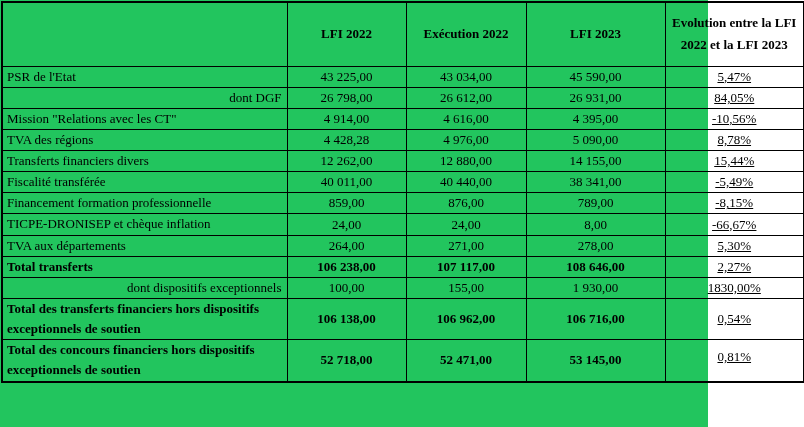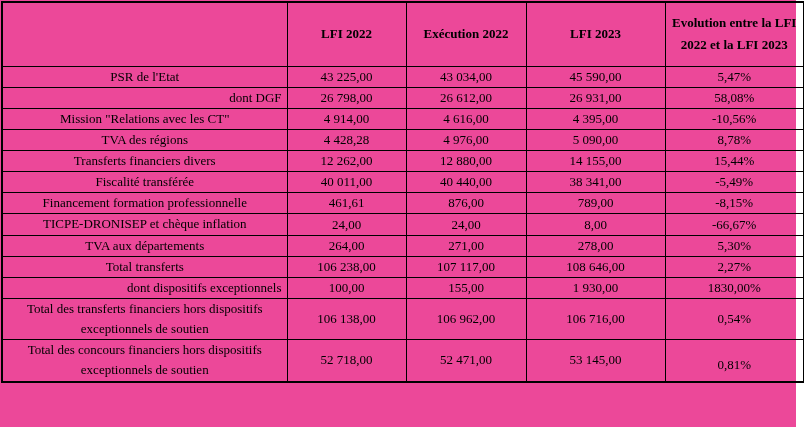--- a/index.html
+++ b/index.html
@@ -1,20 +1,20 @@
 <!DOCTYPE html>
 <html><head>
 <meta charset="utf-8">
 <style>
   html, body { margin: 0; padding: 0; background: #ffffff; }
   .sheet {
-    width: 796px;
+    width: 708px;
     height: 427px;
     box-sizing: border-box;
-    background: #ec4899;
+    background: #22c55e;
     padding: 1px;
   }
   table.fin {
     border-collapse: collapse;
     table-layout: fixed;
     width: 802px;
     border: 2px solid #000000;
   }
   table.fin th, table.fin td {
     border: 1px solid #000000;
@@ -28,29 +28,29 @@
   }
   thead th {
     height: 64px;
     font-weight: bold;
     text-align: center;
     line-height: 1.75;
     padding: 0 3px;
   }
   tbody td { height: 20px; }
   tr.tall td { height: 41px; }
-  td.label { text-align: center; padding-left: 4px; line-height: 1.55; }
+  td.label { text-align: left; padding-left: 4px; line-height: 1.55; }
   td.num   { text-align: center; padding-right: 8px; }
-  td.evo   { text-align: center; }
+  td.evo   { text-align: center; text-decoration: underline; }
   tr.emph-bold td.label,
-  tr.emph-bold td.num { font-weight: normal; }
+  tr.emph-bold td.num { font-weight: bold; }
   tr.emph-italic td.label,
   tr.emph-italic td.num { }
   tr.emph-italic td.label { text-align: right; padding-right: 5px; }
-  tbody tr:last-child td.evo { vertical-align: bottom; padding-bottom: 8px; }
+  tbody tr:last-child td.evo { vertical-align: bottom; padding-bottom: 16px; }
 </style>
 </head>
 <body>
 
 <div class="sheet">
   <table class="fin">
     <colgroup>
       <col style="width:285px">
       <col style="width:119px">
       <col style="width:120px">
@@ -72,21 +72,21 @@
           <td class="num">43 225,00</td>
           <td class="num">43 034,00</td>
           <td class="num">45 590,00</td>
           <td class="evo">5,47%</td>
         </tr>
         <tr class="emph-italic">
           <td class="label">dont DGF</td>
           <td class="num">26 798,00</td>
           <td class="num">26 612,00</td>
           <td class="num">26 931,00</td>
-          <td class="evo">58,08%</td>
+          <td class="evo">84,05%</td>
         </tr>
         <tr class="emph-none">
           <td class="label">Mission "Relations avec les CT"</td>
           <td class="num">4 914,00</td>
           <td class="num">4 616,00</td>
           <td class="num">4 395,00</td>
           <td class="evo">-10,56%</td>
         </tr>
         <tr class="emph-none">
           <td class="label">TVA des régions</td>
@@ -104,21 +104,21 @@
         </tr>
         <tr class="emph-none">
           <td class="label">Fiscalité transférée</td>
           <td class="num">40 011,00</td>
           <td class="num">40 440,00</td>
           <td class="num">38 341,00</td>
           <td class="evo">-5,49%</td>
         </tr>
         <tr class="emph-none">
           <td class="label">Financement formation professionnelle</td>
-          <td class="num">461,61</td>
+          <td class="num">859,00</td>
           <td class="num">876,00</td>
           <td class="num">789,00</td>
           <td class="evo">-8,15%</td>
         </tr>
         <tr class="emph-none">
           <td class="label">TICPE-DRONISEP et chèque inflation</td>
           <td class="num">24,00</td>
           <td class="num">24,00</td>
           <td class="num">8,00</td>
           <td class="evo">-66,67%</td>

